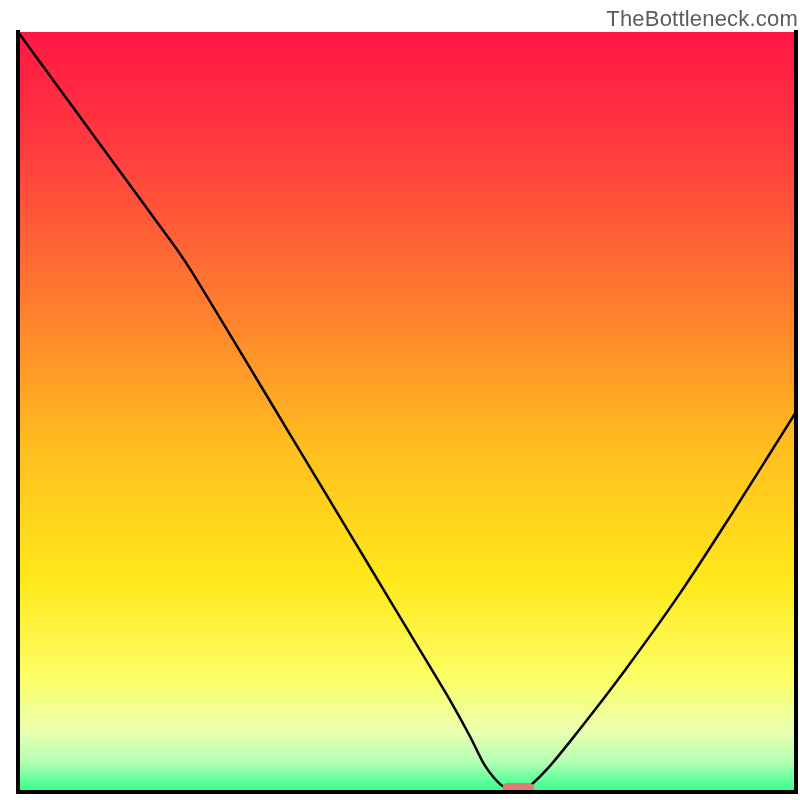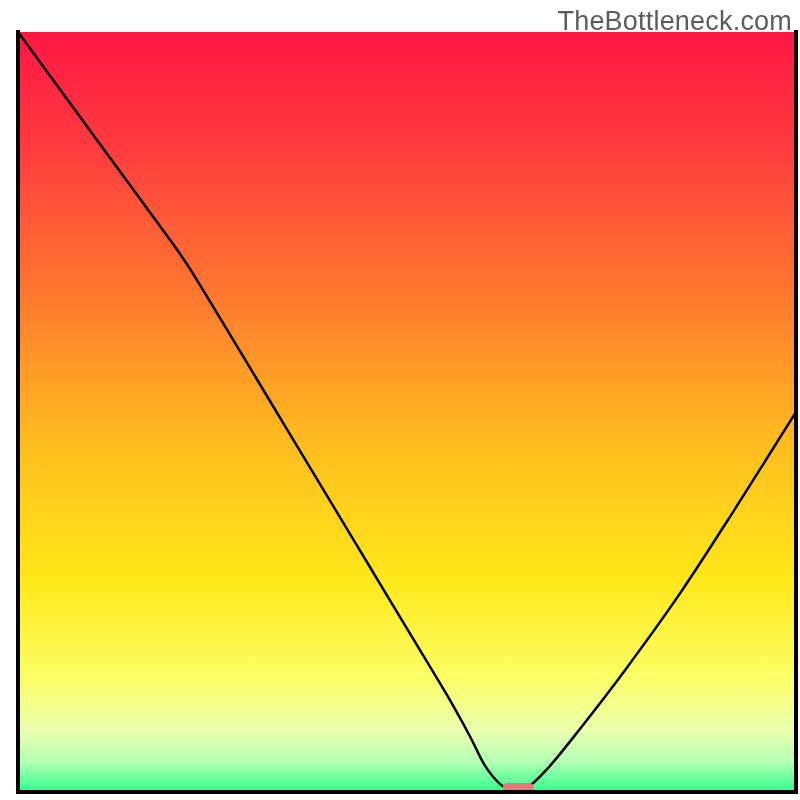--- a/index.html
+++ b/index.html
@@ -11,22 +11,22 @@
     font-family: Arial, Helvetica, sans-serif;
   }
   .chart-container {
     position: relative;
     width: 800px;
     height: 800px;
   }
   .watermark {
     position: absolute;
     top: 6px;
-    right: 8px;
-    font-size: 27px;
+    right: 2px;
+    font-size: 22px;
     color: #5c5c5c;
     font-weight: 500;
     letter-spacing: 0.2px;
     z-index: 10;
   }
   svg {
     display: block;
   }
 </style>
 </head>

